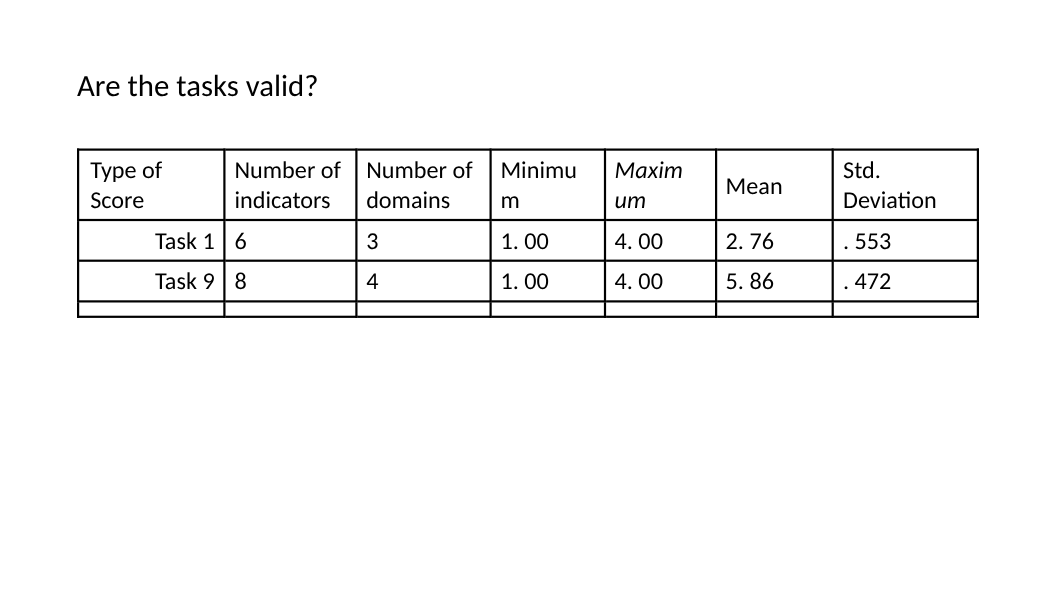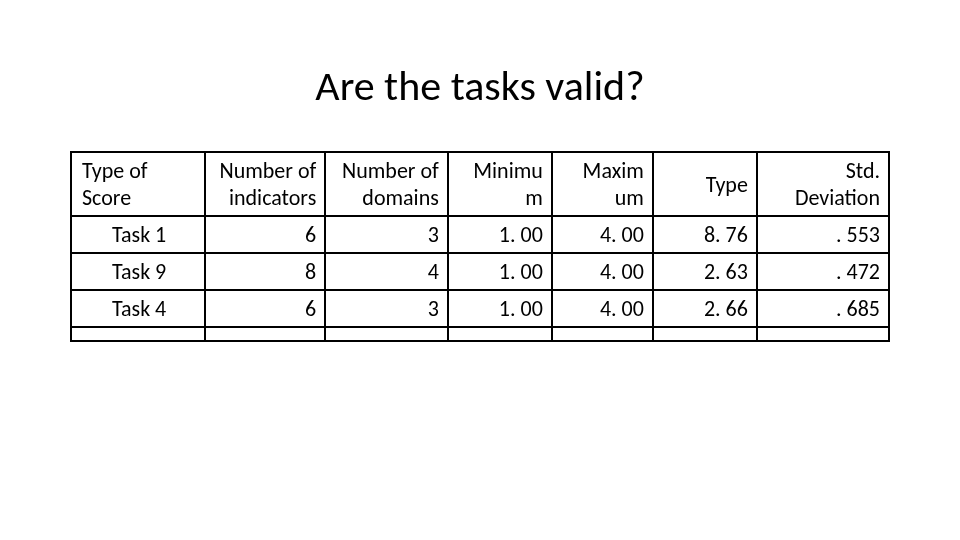--- a/index.html
+++ b/index.html
@@ -12,106 +12,96 @@
     color: #000000;
   }
   .slide {
     position: relative;
     width: 960px;
     height: 540px;
     box-sizing: border-box;
     padding: 60px 70px 40px 70px;
   }
   .title {
-    font-size: 42px;
+    font-size: 28px;
     font-weight: 400;
     margin: 0 0 40px 0;
-    text-align: center;
   }
   table.data {
     border-collapse: collapse;
     width: 820px;
     font-size: 22px;
   }
   table.data th,
   table.data td {
     border: 2px solid #000000;
     padding: 4px 8px;
-    text-align: right;
+    text-align: left;
     vertical-align: middle;
   }
   table.data th {
     font-weight: 400;
   }
   table.data td.row-label {
-    text-align: center;
+    text-align: right;
     padding-left: 10px;
     width: 150px;
   }
   table.data th.row-label-head {
     text-align: left;
     padding-left: 10px;
     width: 150px;
   }
   tr.spacer td {
     height: 12px;
     padding: 0;
   }
   .col-ind { width: 110px; }
   .col-dom { width: 120px; }
   .col-min { width: 95px; }
-  .col-max { width: 95px; }
+  .col-max { width: 95px; font-style: italic; }
   .col-mean { width: 110px; }
   .col-std  { width: 130px; }
 </style>
 </head>
 <body>
 
 <div class="slide">
   <h1 class="title">Are the tasks valid?</h1>
 
   <table class="data">
     <thead>
       <tr>
         <th class="row-label-head">Type of Score</th>
         <th class="col-ind">Number of indicators</th>
         <th class="col-dom">Number of domains</th>
         <th class="col-min">Minimu m</th>
         <th class="col-max">Maxim um</th>
-        <th class="col-mean">Type</th>
+        <th class="col-mean">Mean</th>
         <th class="col-std">Std. Deviation</th>
       </tr>
     </thead>
     <tbody>
       <tr>
         <td class="row-label">Task 1</td>
         <td>6</td>
         <td>3</td>
         <td>1. 00</td>
         <td>4. 00</td>
-        <td>8. 76</td>
+        <td>2. 76</td>
         <td>. 553</td>
       </tr>
       <tr>
         <td class="row-label">Task 9</td>
         <td>8</td>
         <td>4</td>
         <td>1. 00</td>
         <td>4. 00</td>
-        <td>2. 63</td>
+        <td>5. 86</td>
         <td>. 472</td>
-      </tr>
-      <tr>
-        <td class="row-label">Task 4</td>
-        <td>6</td>
-        <td>3</td>
-        <td>1. 00</td>
-        <td>4. 00</td>
-        <td>2. 66</td>
-        <td>. 685</td>
       </tr>
       <tr class="spacer">
         <td></td>
           <td></td>
           <td></td>
           <td></td>
           <td></td>
           <td></td>
           <td></td>
       </tr>

